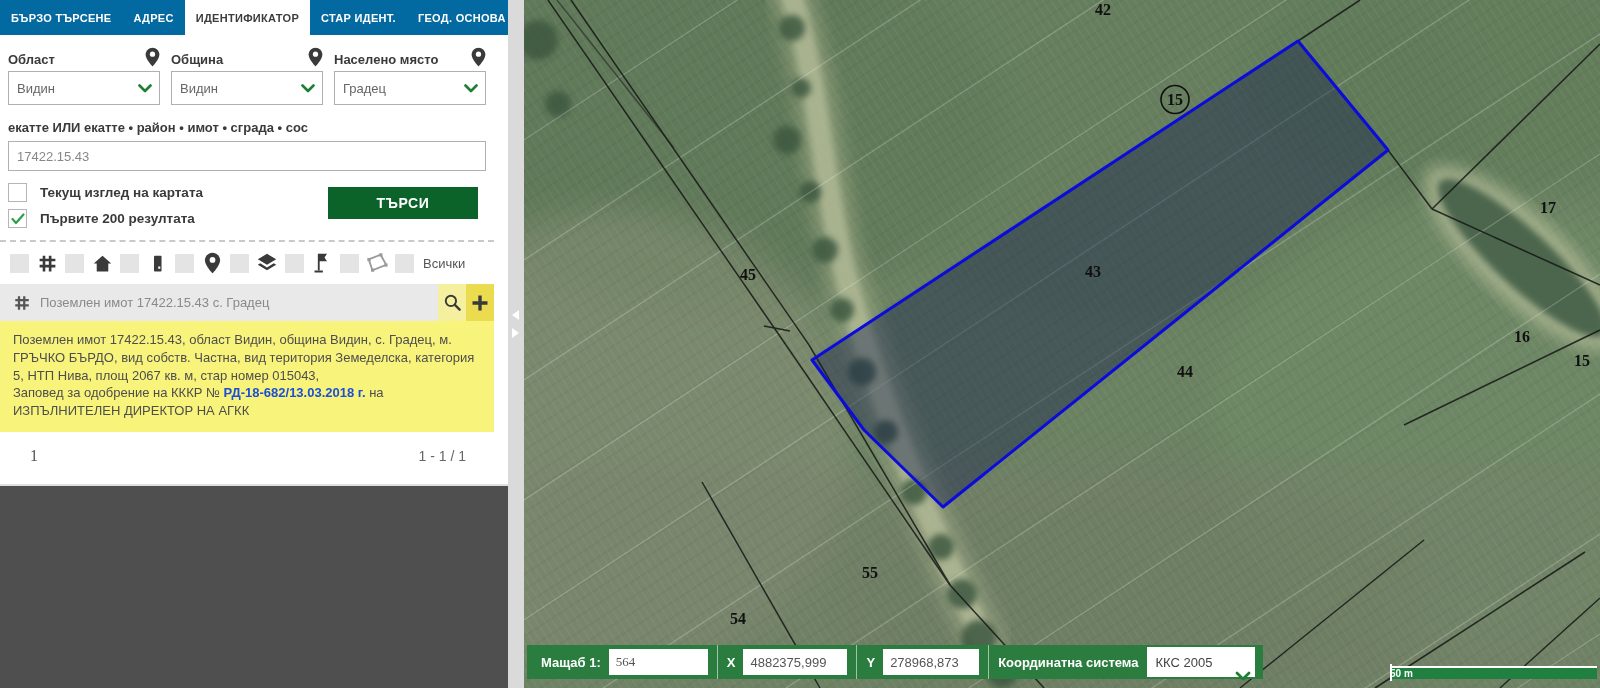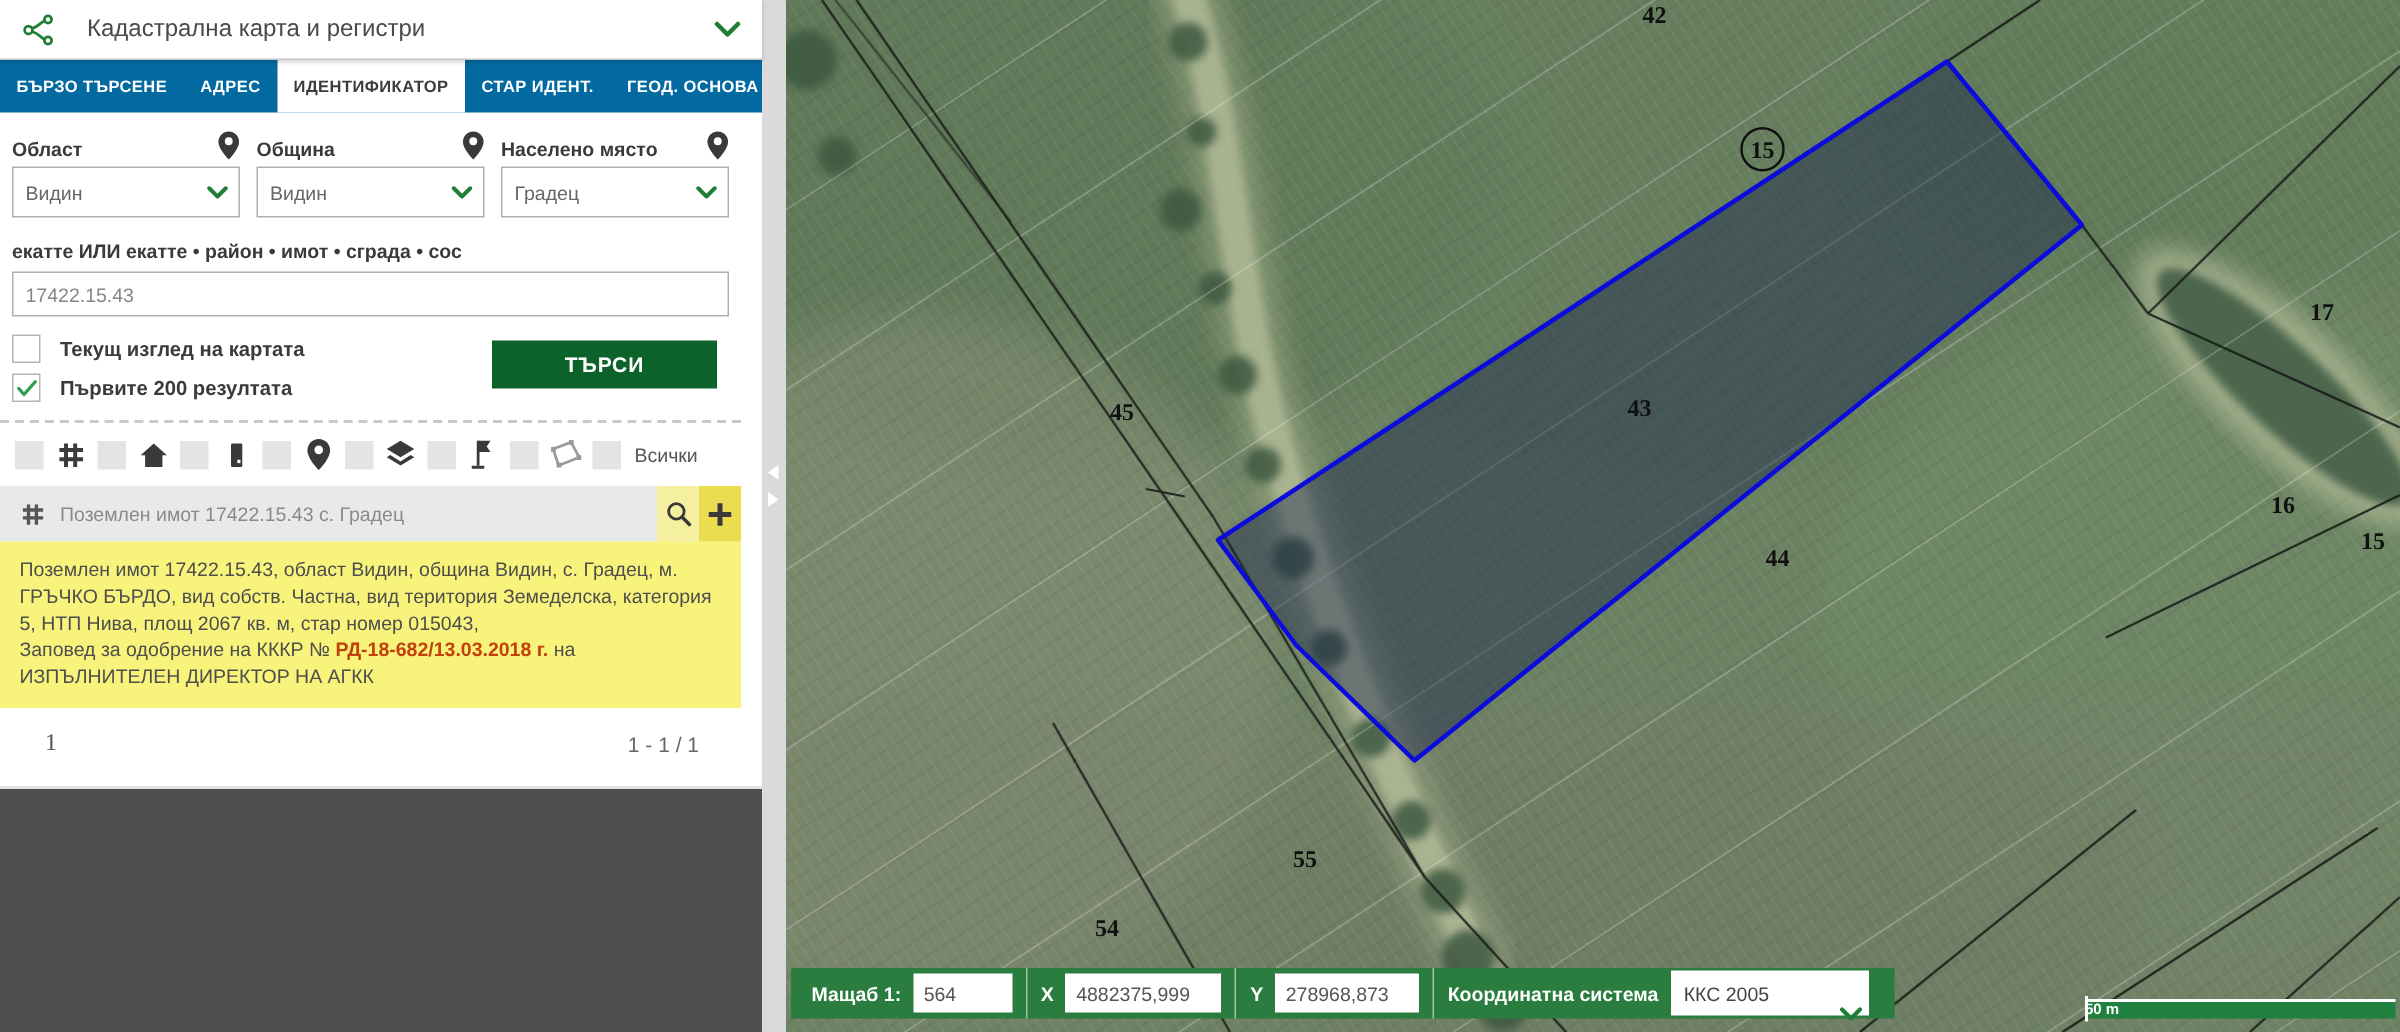--- a/index.html
+++ b/index.html
@@ -53,21 +53,21 @@
 
   .result-row { margin:9px -8px 0 -8px; height:37px; background:#e9e9e9;
                 display:flex; align-items:center; padding-left:13px; }
   .result-row .rtitle { margin-left:9px; font-size:13px; color:#8a8a8a; flex:1; }
   .sq-btn { width:28px; height:37px; display:flex; align-items:center; justify-content:center; flex:none; cursor:pointer; }
   .sq-btn.mag { background:#f5efa0; }
   .sq-btn.plus { background:#eadc4e; }
 
   .yellow-panel { margin:0 -8px; background:#f8f37b; padding:10px 13px 12px 13px;
                   font-size:13px; color:#4e4e4e; line-height:1.37; }
-  .yellow-panel b { color:#c2410c; }
+  .yellow-panel b { color:#1d4ed8; }
 
   .pagination { display:flex; justify-content:space-between; align-items:center;
                 padding:15px 20px 15px 22px; }
   .pagination .pnum { font-family:"Liberation Serif","DejaVu Serif",serif; font-size:16px; color:#555; cursor:pointer; }
   .pagination .prange { font-size:14px; color:#666; }
 
   .sidebar-fill { flex:1; background:#4f4f4f; margin:4px 0 0 0; border-top:2px solid #e0e0e0; }
 
   
   .watermark { position:absolute; left:52px; top:293px; z-index:9; pointer-events:none;
@@ -106,32 +106,20 @@
   #scalebar::before { content:""; position:absolute; left:0; top:-4px; width:2px; height:17px; background:#fff; }
   #scalebar span { color:#fff; font-size:10px; font-weight:bold; padding-right:6px; }
 </style>
 </head>
 <body>
 
 <div id="app">
 
   <div id="sidebar">
 
-    <div class="top-header">
-      <svg width="24" height="24" viewBox="0 0 24 24">
-        <circle cx="5" cy="12" r="2.6" fill="none" stroke="#1e7e34" stroke-width="1.8"></circle>
-        <circle cx="18" cy="5" r="2.4" fill="none" stroke="#1e7e34" stroke-width="1.8"></circle>
-        <circle cx="18" cy="19" r="2.4" fill="none" stroke="#1e7e34" stroke-width="1.8"></circle>
-        <path d="M7.4,11 C12,9.5 13,7 15.7,5.8 M7.4,13 C12,14.5 13,17 15.7,18.2" fill="none" stroke="#1e7e34" stroke-width="1.8"></path>
-      </svg>
-      <div class="title">Кадастрална карта и регистри</div>
-      <svg width="18" height="12" viewBox="0 0 18 12">
-        <polyline points="2,2 9,9 16,2" fill="none" stroke="#1e7e34" stroke-width="3" stroke-linecap="round" stroke-linejoin="round"></polyline>
-      </svg>
-    </div>
 
     <div class="tabbar">
       <div class="tab">БЪРЗО ТЪРСЕНЕ</div>
       <div class="tab">АДРЕС</div>
       <div class="tab active">ИДЕНТИФИКАТОР</div>
       <div class="tab">СТАР ИДЕНТ.</div>
       <div class="tab">ГЕОД. ОСНОВА</div>
     </div>
 
     <div class="form-area">
@@ -403,21 +391,21 @@
           <text x="1058" y="366">15</text>
           <text x="661" y="377">44</text>
           <text x="346" y="578">55</text>
           <text x="214" y="624">54</text>
         </g>
     </svg>
   </div>
 
   <div id="statusbar">
     <span class="lbl" style="margin-left:6px">Мащаб  1:</span>
-    <input style="width: 66px; margin-left: 8px;" value="564">
+    <input style="width: 99px; margin-left: 8px; font-family: Liberation Serif, serif;" value="564">
     <div class="vdiv"></div>
     <span class="lbl">X</span>
     <input style="width: 104px; margin-left: 8px;" value="4882375,999">
     <div class="vdiv"></div>
     <span class="lbl">Y</span>
     <input style="width: 96px; margin-left: 8px;" value="278968,873">
     <div class="vdiv"></div>
     <span class="lbl">Координатна система</span>
     <div class="crs-select">
       <span class="sel-val">ККС 2005</span>

